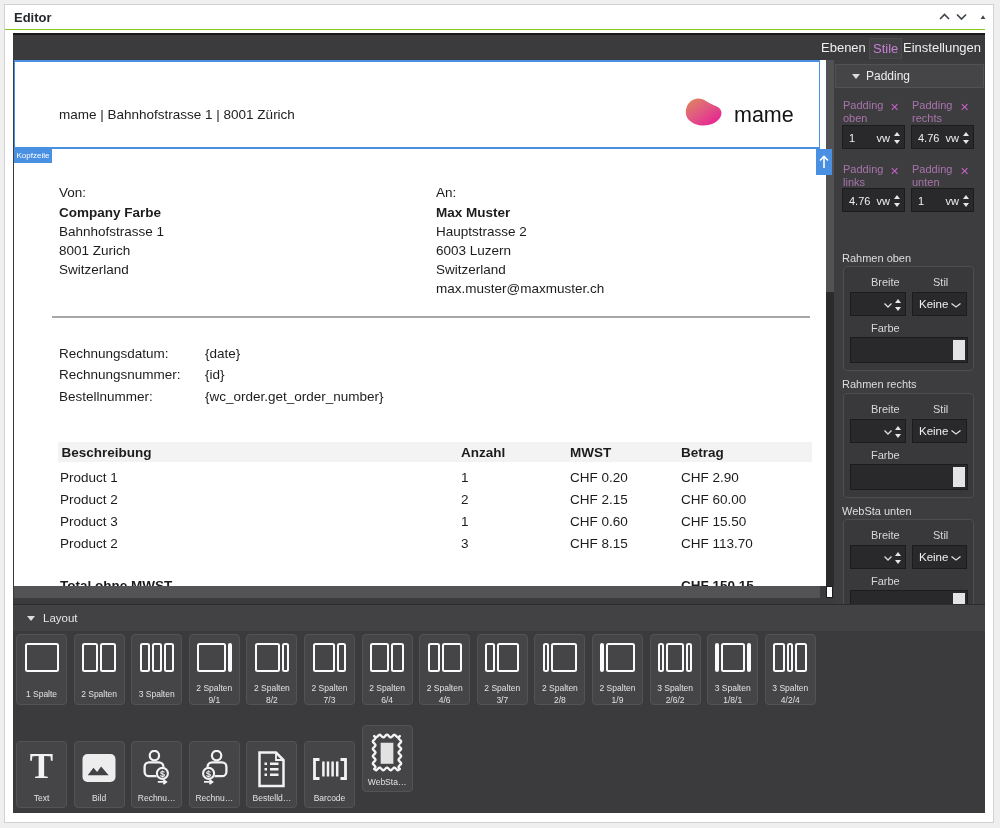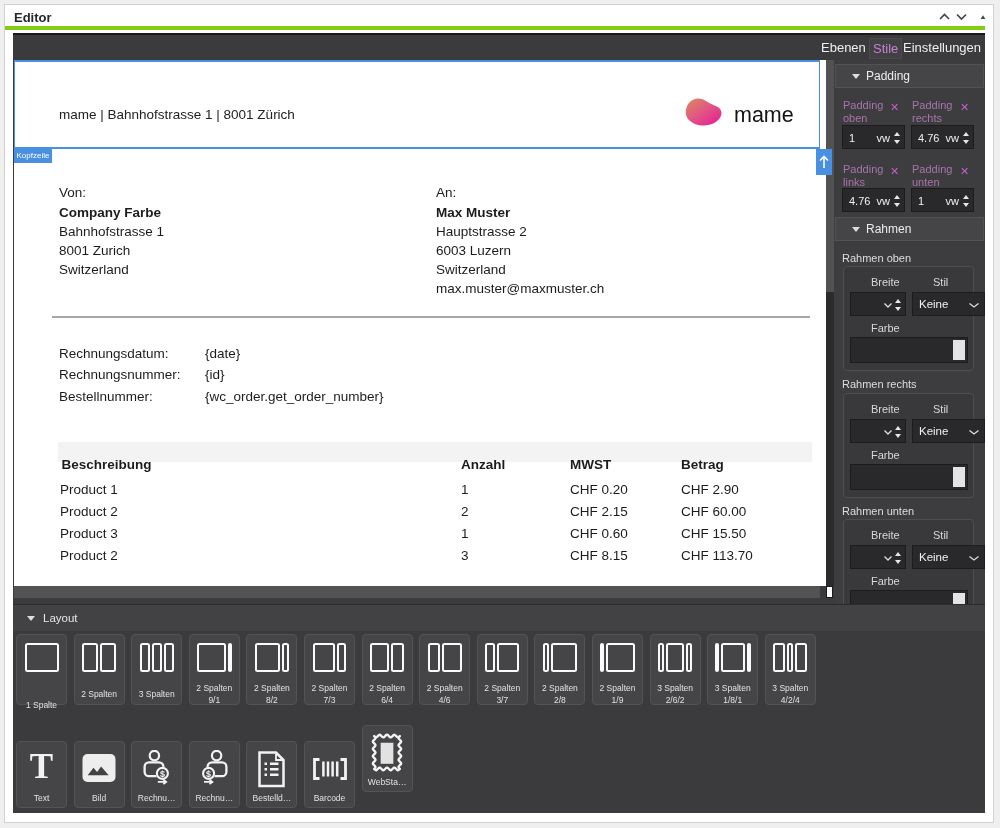--- a/index.html
+++ b/index.html
@@ -1,34 +1,34 @@
 <!DOCTYPE html>
 <html><head>
 <meta charset="utf-8">
 <style>
 * { margin:0; padding:0; box-sizing:border-box; }
 html,body { width:1000px; height:828px; background:#efeff0; font-family:"Liberation Sans",sans-serif; overflow:hidden; }
 #panel { position:absolute; left:4px; top:4px; width:990px; height:819px; background:#fff; border:1px solid #d2d2d2; }
-#ehead { position:absolute; left:0; top:0; right:8px; height:25px; border-bottom:4px solid #84cc16; }
+#ehead { position:absolute; left:0; top:0; right:8px; height:25px; border-bottom:1px solid #84cc16; }
 #ehead .t { position:absolute; left:9px; top:5px; font-size:13px; font-weight:bold; color:#23282d; }
 #dark { position:absolute; left:8px; top:28px; width:972px; height:780px; background:#3b3b3d; }
 #darktop { position:absolute; left:0; top:0; width:972px; height:2px; background:#1a1a1c; }
 .tab { position:absolute; font-size:13px; color:#efefef; top:7px; }
 #page { position:absolute; left:1px; top:27px; width:812px; height:526px; background:#fff; overflow:hidden; color:#1c1c1c; font-size:13.5px; }
 #page div { position:absolute; }
 #hdrblock { left:0; top:0; width:806px; height:89px; border:2px solid #4a90e2; border-left-width:1px; border-right-width:1px; }
 #hdrline { left:45px; top:47px; color:#222; }
 #logoblob { left:669px; top:36px; width:40px; height:31px; }
 #logotext { left:720px; top:43px; font-size:21.5px; color:#141414; }
 .addr { top:123.4px; line-height:19.2px; }
 #divider { left:38px; top:256px; width:758px; height:2px; background:#a7a7a7; }
 .mrow .l { left:45px; }
 .mrow .v { left:191px; }
 #thead { left:44px; top:381.5px; width:754px; height:20.5px; background:#f3f3f3; }
-.trow b, .trow span { position:absolute; white-space:nowrap;margin-top:12px; }
+.trow b, .trow span { position:absolute; white-space:nowrap; }
 .t0 { left:46px; } .t0h { left:47.5px; } .t1 { left:447px; } .t2 { left:556px; } .t3 { left:667px; }
 #chip { position:absolute; left:1px; top:116px; width:38px; height:14px; background:#4a90e2; color:#fff; font-size:8px; line-height:14px; text-align:center; }
 #upbtn { position:absolute; left:803px; top:116px; width:16px; height:26px; background:#4a90e2; }
 #vtrack { position:absolute; left:813px; top:27px; width:8px; height:526px; background:#2b2b2d; }
 #vthumb { position:absolute; left:0; top:0; width:8px; height:232px; background:#525254; }
 #htrack { position:absolute; left:1px; top:553px; width:806px; height:12px; background:#535355; }
 #hcorner { position:absolute; left:813px; top:553px; width:7px; height:12px; background:#fff; border:1px solid #1a1a1a; }
 #side { position:absolute; left:821px; top:27px; width:151px; height:544px; overflow:hidden; background:#3d3d3f; font-size:11px; color:#e4e4e4; }
 .shead { position:absolute; left:1px; width:149px; height:24px; background:#454548; border:1px solid #525255; display:flex; align-items:center; font-size:12px; color:#ececec; }
 .shead .tri { width:0; height:0; border-left:4.5px solid transparent; border-right:4.5px solid transparent; border-top:5px solid #ddd; margin:0 6px 0 16px; }
@@ -37,21 +37,21 @@
 .inp { position:absolute; width:63px; height:24px; background:#29292b; border:1px solid #1c1c1e; color:#f0f0f0; font-size:11px; }
 .inp .val { position:absolute; left:6px; top:6px; }
 .inp .unit { position:absolute; right:14px; top:6px; }
 .stepper { position:absolute; right:4px; top:6px; width:6px; height:12px; }
 .stepper:before { content:""; position:absolute; left:0; top:0; border-left:3px solid transparent; border-right:3px solid transparent; border-bottom:4px solid #e8e8e8; }
 .stepper:after { content:""; position:absolute; left:0; bottom:0; border-left:3px solid transparent; border-right:3px solid transparent; border-top:4px solid #e8e8e8; }
 .rlabel { position:absolute; font-size:11px; color:#dedede; }
 .rpanel { position:absolute; left:9px; width:131px; height:105px; background:#39393b; border:1px solid #4e4e52; border-radius:4px; }
 .rpanel .lb { position:absolute; font-size:11px; color:#d8d8d8;padding-left:20px; }
 .rpanel .bin { position:absolute; left:6px; top:25px; width:56px; height:24px; background:#29292b; border:1px solid #1c1c1e; }
-.rpanel .sel { position:absolute; left:68px; top:25px; width:73px; height:24px; background:#29292b; border:1px solid #1c1c1e; color:#f0f0f0; font-size:11.5px; }
+.rpanel .sel { position:absolute; left:68px; top:25px; width:55px; height:24px; background:#29292b; border:1px solid #1c1c1e; color:#f0f0f0; font-size:11.5px; }
 .chev { position:absolute; }
 .rpanel .cin { position:absolute; left:6px; top:70px; width:118px; height:26px; background:#29292b; border:1px solid #1c1c1e; }
 .rpanel .sw { position:absolute; right:2px; top:2px; width:12px; height:20px; background:#e4e4e4; }
 .barhead { position:absolute; left:0; width:972px; height:27px; background:#424245; border-top:1px solid #2d2d2f; display:flex; align-items:center; font-size:11.5px; color:#e6e6e6; }
 .barhead .tri { width:0; height:0; border-left:4.5px solid transparent; border-right:4.5px solid transparent; border-top:5px solid #ddd; margin:0 8px 0 14px; }
 .tile { position:absolute; width:51px; background:#454547; border:1px solid #535355; border-radius:4px; }
 .tile .lbl { position:absolute; left:0; right:0; text-align:center; font-size:8.5px; color:#e2e2e2; line-height:12px; }
 .lt { height:71px; }
 .ct { height:67px; }
 .icons { position:absolute; left:0; right:0; top:8px; height:29px; display:flex; justify-content:center; gap:2px; }
@@ -172,21 +172,20 @@
 <div class="inp" style="left:8px;top:128px">
           <span class="val">4.76</span>
           <span class="unit">vw</span>
           <span class="stepper"></span>
         </div>
 <div class="inp" style="left:77px;top:128px">
           <span class="val">1</span>
           <span class="unit">vw</span>
           <span class="stepper"></span>
         </div>
-<div class="shead" style="top:157px"><span class="tri"></span>Rahmen</div>
 <div class="rlabel" style="left:8px;top:192px">Rahmen oben</div>
 <div class="rpanel" style="top:206px">
 <div class="lb" style="left:7px;top:9px">Breite</div>
           <div class="lb" style="left:69px;top:9px">Stil</div>
 <div class="bin">
             <svg class="chev" style="right:13px;top:10px" width="8" height="5" viewBox="0 0 8 5">
               <path d="M0.5 0.5 L4 4 L7.5 0.5" stroke="#ddd" fill="none" stroke-width="1.3"></path>
             </svg>
             <span class="stepper"></span>
           </div>
@@ -215,21 +214,21 @@
             <span style="position:absolute;left:6px;top:5px">Keine</span>
             <svg class="chev" style="right:5px;top:10px" width="10" height="5" viewBox="0 0 10 5">
               <path d="M0.5 0.5 L5 4 L9.5 0.5" stroke="#ddd" fill="none" stroke-width="1.3"></path>
             </svg>
           </div>
 <div class="lb" style="left:7px;top:55px">Farbe</div>
 <div class="cin">
             <span class="sw"></span>
           </div>
 </div>
-<div class="rlabel" style="left:8px;top:445px">Rahmen unten</div>
+<div class="rlabel" style="left:8px;top:445px">WebSta unten</div>
 <div class="rpanel" style="top:459px">
 <div class="lb" style="left:7px;top:9px">Breite</div>
           <div class="lb" style="left:69px;top:9px">Stil</div>
 <div class="bin">
             <svg class="chev" style="right:13px;top:10px" width="8" height="5" viewBox="0 0 8 5">
               <path d="M0.5 0.5 L4 4 L7.5 0.5" stroke="#ddd" fill="none" stroke-width="1.3"></path>
             </svg>
             <span class="stepper"></span>
           </div>
 <div class="sel">
@@ -242,21 +241,21 @@
 <div class="cin">
             <span class="sw"></span>
           </div>
 </div>
   </div>
   <div class="barhead" style="top:571px"><span class="tri"></span>Layout</div>
 <div class="tile lt" style="left:3.0px;top:601px">
         <div class="icons">
           <i style="width:34.0px"></i>
         </div>
-        <div class="lbl" style="top:64px">1 Spalte</div>
+        <div class="lbl" style="top:53px">1 Spalte</div>
       </div>
 <div class="tile lt" style="left:60.6px;top:601px">
         <div class="icons">
           <i style="width:16.0px"></i>
           <i style="width:16.0px"></i>
         </div>
         <div class="lbl" style="top:53px">2 Spalten</div>
       </div>
 <div class="tile lt" style="left:118.2px;top:601px">
         <div class="icons">

